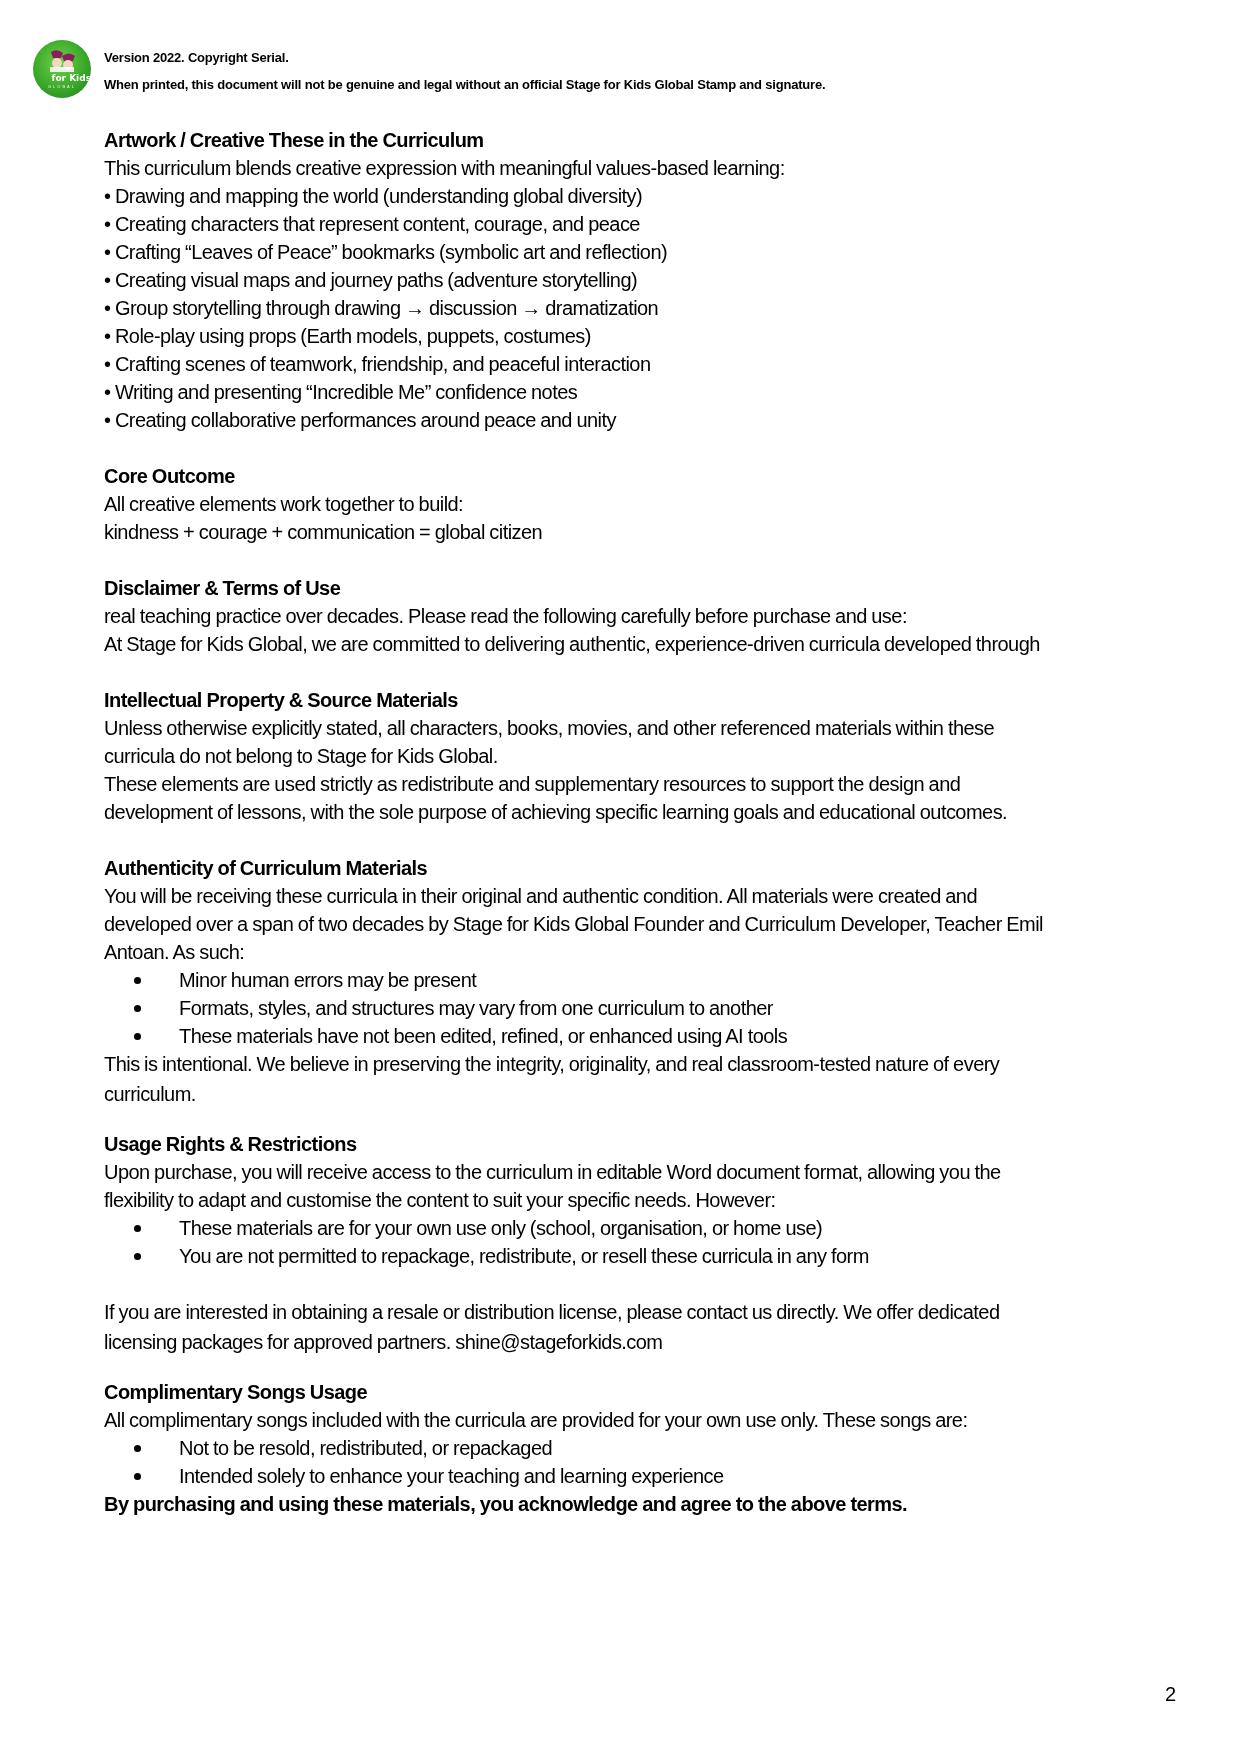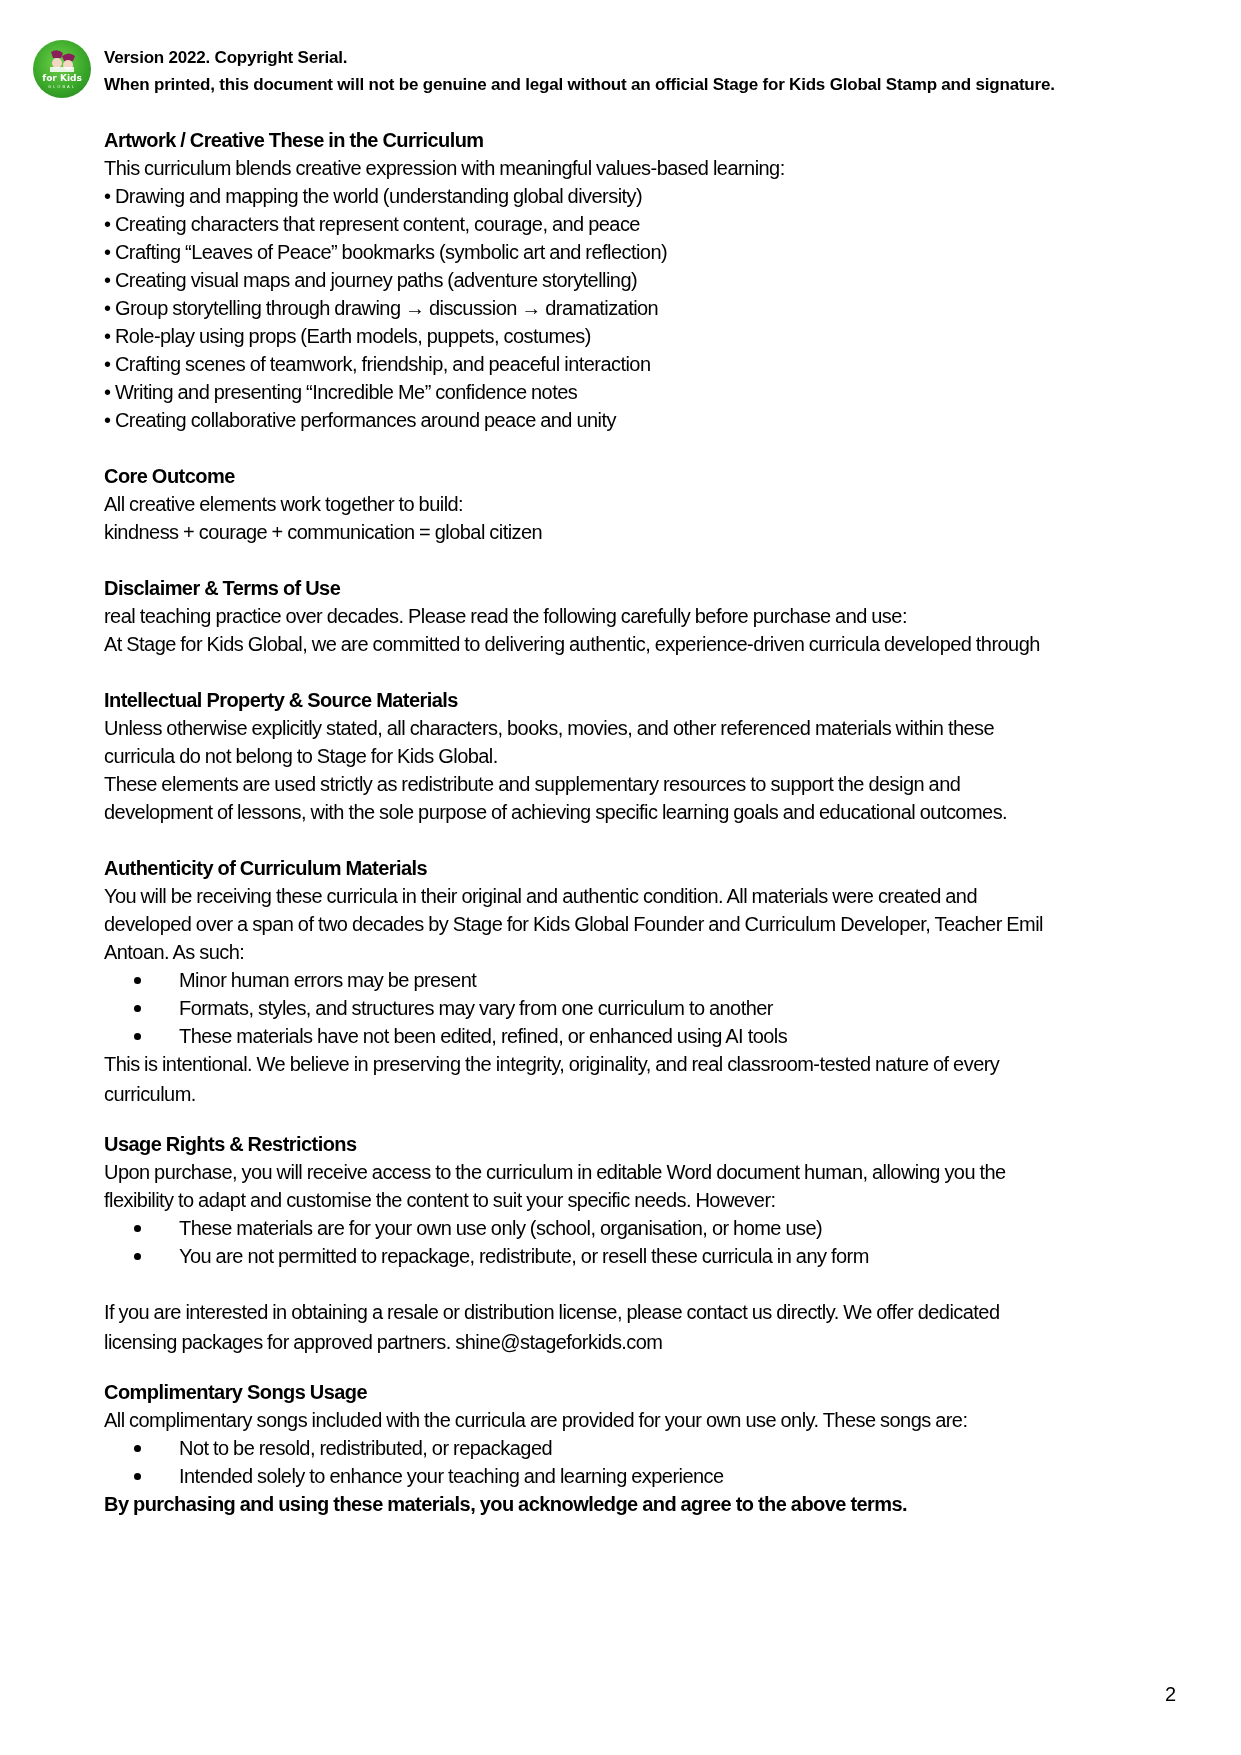--- a/index.html
+++ b/index.html
@@ -8,31 +8,31 @@
     font-family: "Liberation Sans", sans-serif; color: #000;
   }
   .logo {
     position: absolute; left: 33px; top: 40px; width: 58px; height: 58px;
     border-radius: 50%;
     background: radial-gradient(circle at 45% 40%, #6fd14a 0%, #3aa82a 55%, #1f7f1c 100%);
     overflow: hidden;
   }
   .logo .faces { position: absolute; left: 14px; top: 10px; width: 30px; height: 22px; }
   .logo .logo-text {
-    position: absolute; left: 0; right: 0; top: 33px; text-align: center;
+    position: absolute; left: 0; right: 0; top: 33px; text-align: right;
     font-size: 9px; font-weight: bold; color: #fff; letter-spacing: 0px;
     font-family: "DejaVu Sans", sans-serif;
   }
   .logo .logo-sub {
     position: absolute; left: 0; right: 0; top: 44px; text-align: center;
     font-size: 4px; color: #e8ffe0; letter-spacing: 2px;
   }
   .header {
     position: absolute; left: 104px; top: 44px;
-    font-size: 17px; font-weight: bold; line-height: 27px;
+    font-size: 13px; font-weight: bold; line-height: 27px;
     letter-spacing: -0.2px;
   }
   .content {
     position: absolute; left: 104px; top: 126px; width: 1080px;
     font-size: 20px; line-height: 28px;
     letter-spacing: -0.55px; word-spacing: -0.5px;
   }
   .line { white-space: nowrap; height: 28px; }
   .gap { height: 28px; }
   .gap-sm { height: 20px; }
@@ -121,21 +121,21 @@
     <div class="bl"><span class="dot"></span><span>Formats, styles, and structures may vary from one curriculum to another</span></div>
     <div class="bl"><span class="dot"></span><span>These materials have </span><span class="b">not been edited, refined, or enhanced using AI tools</span></div>
     <div class="line">This is intentional. We believe in preserving the integrity, originality, and real classroom-tested nature of every</div>
     <div class="line tall">curriculum.</div>
   </section>
 
   <div class="gap-sm"></div>
 
   <section>
     <div class="line h">Usage Rights &amp; Restrictions</div>
-    <div class="line"><span>Upon purchase, you will receive access to the curriculum in </span><span class="b">editable Word document human</span><span>, allowing you the</span></div>
+    <div class="line"><span>Upon purchase, you will receive access to the curriculum in </span><span class="b">editable Word document format</span><span>, allowing you the</span></div>
     <div class="line">flexibility to adapt and customise the content to suit your specific needs. However:</div>
     <div class="bl"><span class="dot"></span><span>These materials are for </span><span class="b">your own use only</span><span> (school, organisation, or home use)</span></div>
     <div class="bl"><span class="dot"></span><span>You are </span><span class="b">not permitted to repackage, redistribute, or resell</span><span> these curricula in any form</span></div>
     <div class="gap"></div>
     <div class="line"><span>If you are interested in obtaining a </span><span class="b">resale or distribution license</span><span>, please contact us directly. We offer dedicated</span></div>
     <div class="line tall">licensing packages for approved partners. shine@stageforkids.com</div>
   </section>
 
   <div class="gap-sm"></div>
 

